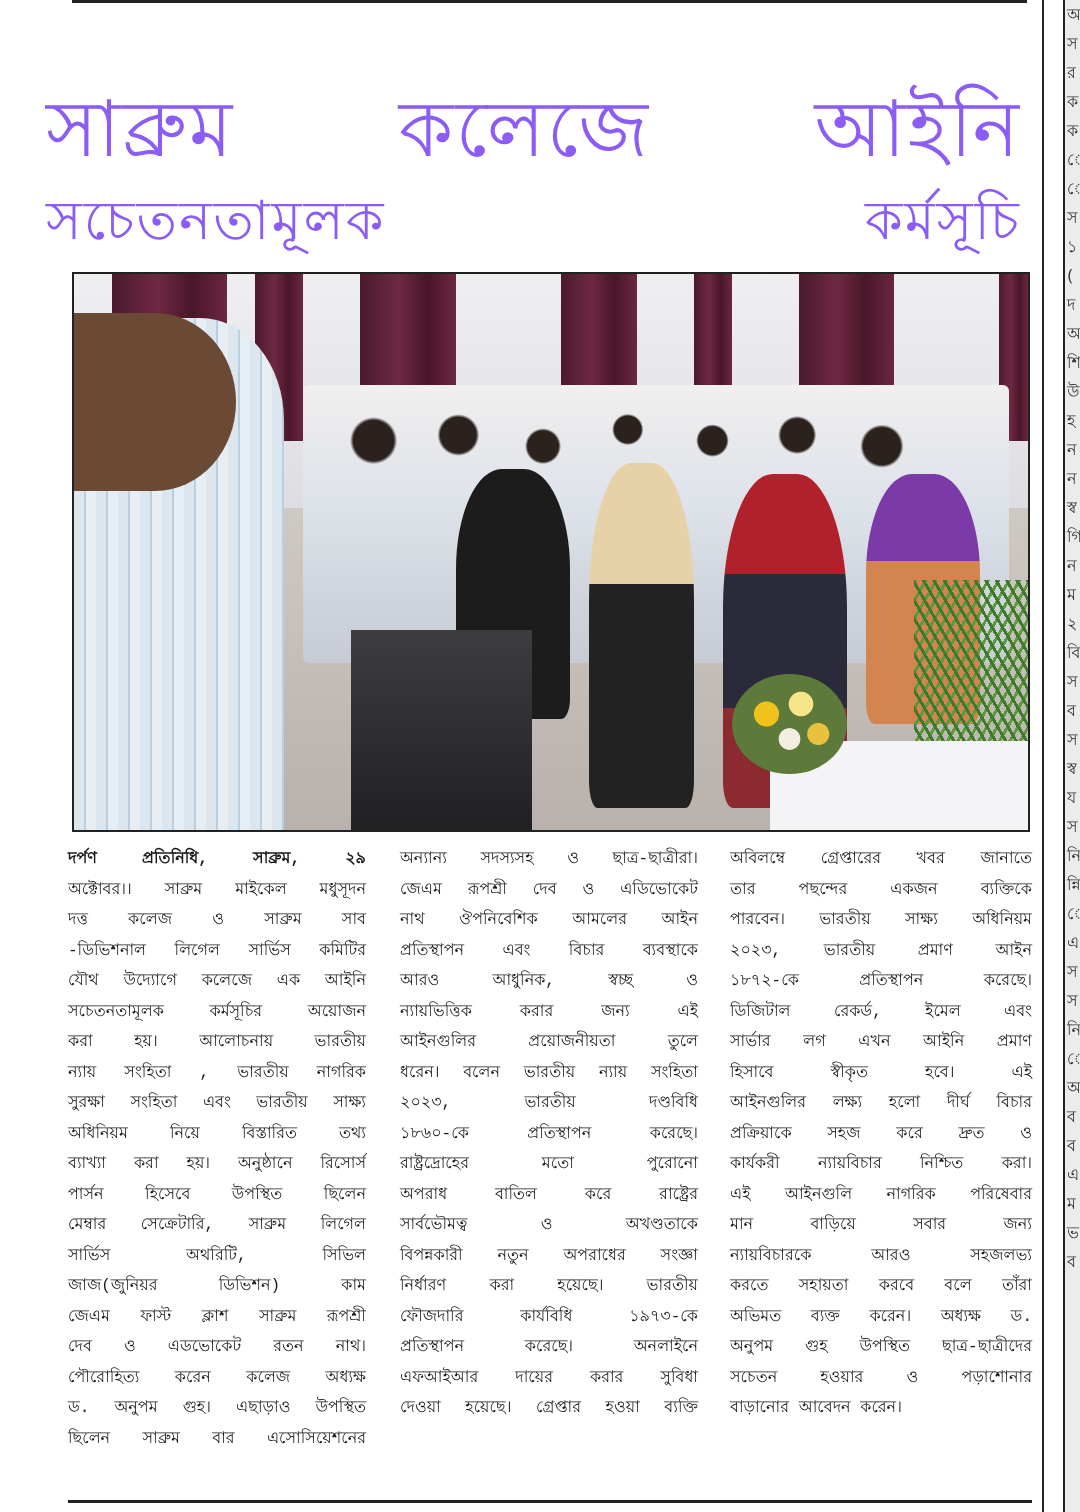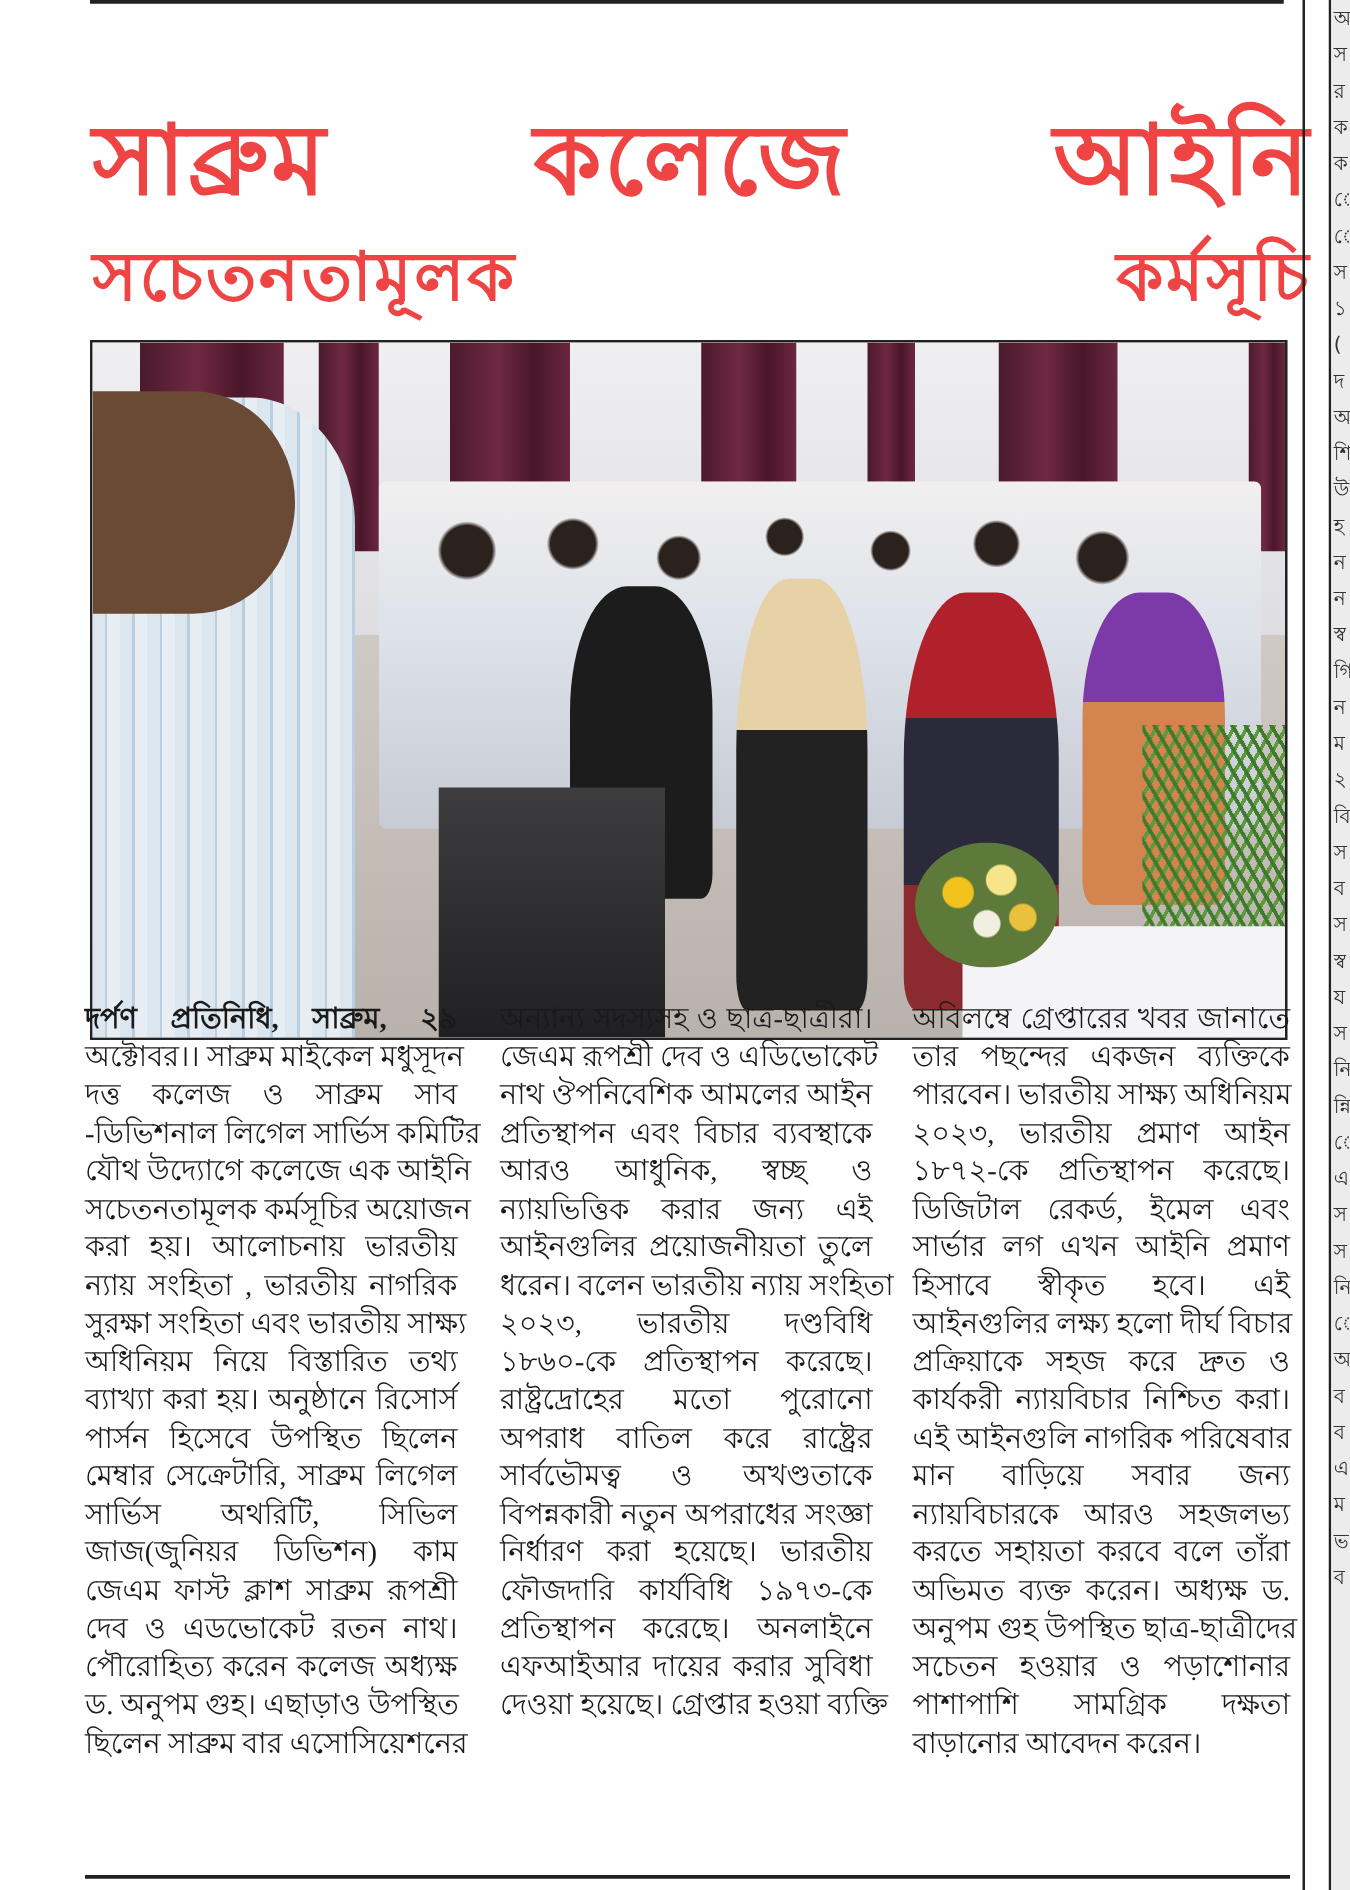--- a/index.html
+++ b/index.html
@@ -2,23 +2,23 @@
 <html><head>
 <meta charset="utf-8">
 <style>
   html, body { margin: 0; padding: 0; background: #ffffff; }
   body {
     width: 1080px; height: 1512px; position: relative; overflow: hidden;
     font-family: "DejaVu Sans", sans-serif; color: #1a1a1a;
   }
   .top-rule { position: absolute; left: 72px; top: 0; width: 955px; height: 3px; background: #222; }
   .headline {
-    position: absolute; left: 74px; width: 975px; text-align: justify;
+    position: absolute; left: 46px; width: 975px; text-align: justify;
     text-align-last: justify;
-    font-family: "DejaVu Serif", serif; font-weight: bold; color: #ef4444;
+    font-family: "DejaVu Serif", serif; font-weight: normal; color: #8b5cf6;
     letter-spacing: 2px; white-space: nowrap;
   }
   .headline.l1 { top: 22px; font-size: 78px; line-height: 110px; }
   .headline.l2 { top: 130px; font-size: 54px; line-height: 110px; }
 
   .photo {
     position: absolute; left: 72px; top: 272px; width: 954px; height: 556px;
     border: 2px solid #222; overflow: hidden; background: #e9e7ea;
   }
   
@@ -49,22 +49,22 @@
   .flowers { left: 69%; top: 72%; width: 12%; height: 18%;
     background: radial-gradient(circle at 30% 40%, #f1c21b 0 12%, transparent 13%),
                 radial-gradient(circle at 60% 30%, #f7e58a 0 12%, transparent 13%),
                 radial-gradient(circle at 50% 65%, #f3efe0 0 12%, transparent 13%),
                 radial-gradient(circle at 75% 60%, #e9c13c 0 10%, transparent 11%),
                 #5d7a3a; border-radius: 50%; }
   .table { left: 73%; top: 84%; width: 27%; height: 16%; background: #f4f4f6; }
   .plant { left: 88%; top: 55%; width: 12%; height: 30%;
     background: repeating-linear-gradient(60deg,#3d7a2c 0 3px,transparent 3px 9px), repeating-linear-gradient(120deg,#5c9a3c 0 3px,transparent 3px 9px); }
 
-  .col { position: absolute; top: 800px; font-size: 23px; line-height: 30.5px;
-    text-align: justify; text-align-last: justify; font-family: Liberation Serif, serif; }
+  .col { position: absolute; top: 844px; font-size: 16px; line-height: 30.5px;
+    text-align: justify; text-align-last: justify; font-family: Liberation Mono, monospace; }
   .col .line { display: block; white-space: nowrap; text-align: justify; text-align-last: justify; }
   .col .line.last { text-align-last: left; }
   .col1 { left: 68px; width: 298px; }
   .col2 { left: 400px; width: 298px; }
   .col3 { left: 730px; width: 302px; }
   .dateline { font-weight: bold; }
   .bottom-rule { position: absolute; left: 68px; top: 1500px; width: 964px; height: 3px; background: #222; }
 
   .side-rule1 { position: absolute; left: 1042px; top: 0; width: 2px; height: 1512px; background: #222; }
   .side-rule2 { position: absolute; left: 1063px; top: 0; width: 2px; height: 1512px; background: #222; }
@@ -159,21 +159,20 @@
   <span class="line">আইনগুলির লক্ষ্য হলো দীর্ঘ বিচার</span>
   <span class="line">প্রক্রিয়াকে সহজ করে দ্রুত ও</span>
   <span class="line">কার্যকরী ন্যায়বিচার নিশ্চিত করা।</span>
   <span class="line">এই আইনগুলি নাগরিক পরিষেবার</span>
   <span class="line">মান বাড়িয়ে সবার জন্য</span>
   <span class="line">ন্যায়বিচারকে আরও সহজলভ্য</span>
   <span class="line">করতে সহায়তা করবে বলে তাঁরা</span>
   <span class="line">অভিমত ব্যক্ত করেন। অধ্যক্ষ ড.</span>
   <span class="line">অনুপম গুহ উপস্থিত ছাত্র-ছাত্রীদের</span>
   <span class="line">সচেতন হওয়ার ও পড়াশোনার</span>
-  <span class="line">পাশাপাশি সামগ্রিক দক্ষতা</span>
   <span class="line last">বাড়ানোর আবেদন করেন।</span>
 </div>
 
 <div class="bottom-rule"></div>
 
 <div class="side-rule1"></div>
 <div class="side-rule2"></div>
 <div class="side-strip" id="side-strip">
     <span>অ</span>
     <span>স</span>

